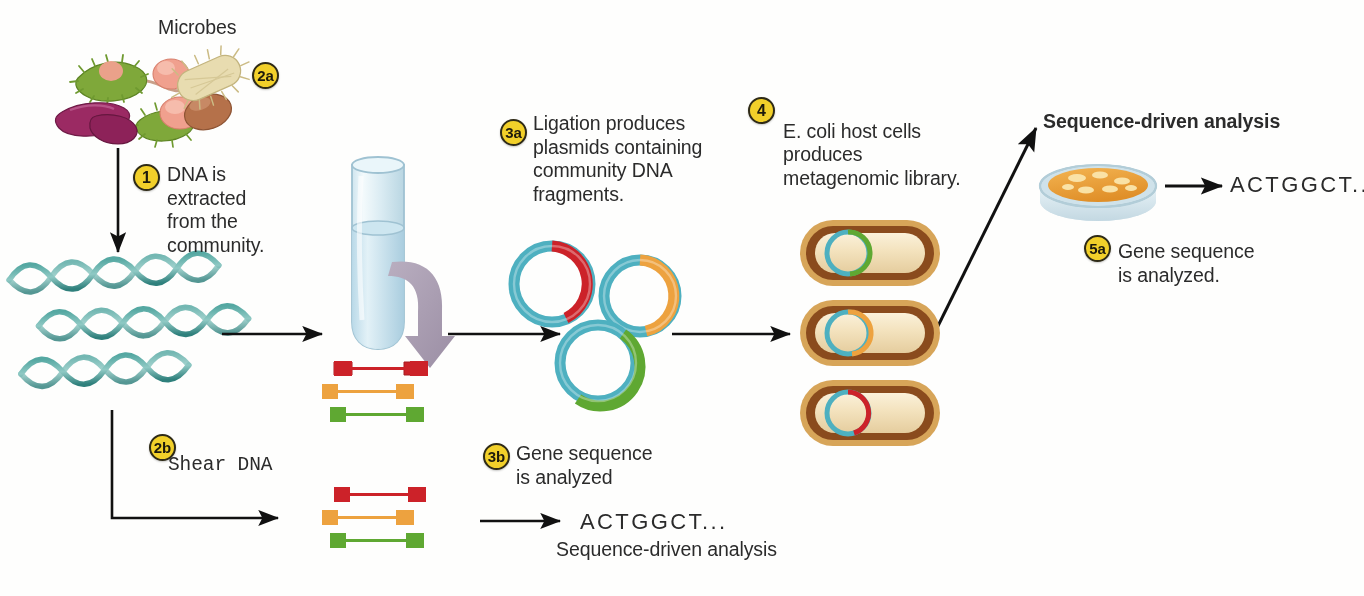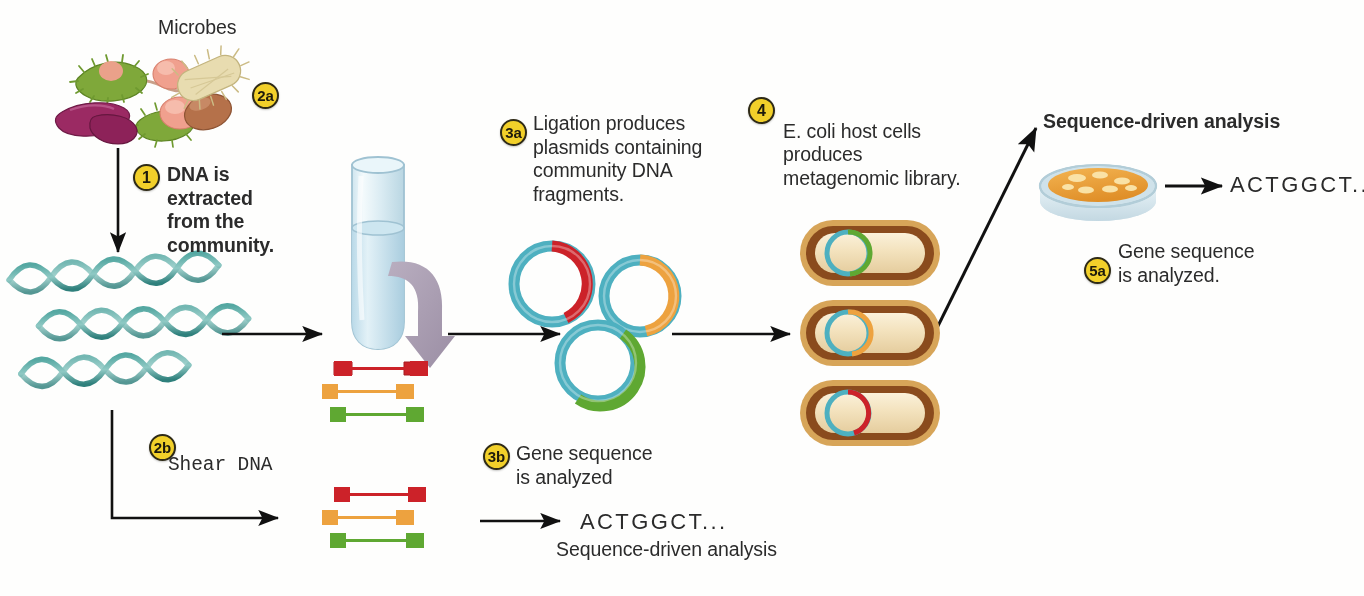--- a/index.html
+++ b/index.html
@@ -304,42 +304,42 @@
         <ellipse cx="1131" cy="188" rx="6" ry="3"></ellipse>
         <ellipse cx="1068" cy="187" rx="6" ry="3"></ellipse>
       </g>
       <ellipse cx="1098" cy="186" rx="58" ry="21" fill="none" stroke="#b2cdd8" stroke-width="2.2"></ellipse>
     </g>
   </svg>
 
   <div class="lbl" style="left:158px;top:16px;">Microbes</div>
 
   <div class="badge one" style="left:133px;top:164px;">1</div>
-  <div class="lbl" style="left:167px;top:163px;font-weight:bold;">DNA is
+  <div class="lbl" style="left:167px;top:163px;">DNA is
 extracted
 from the
 community.</div>
 
-  <div class="badge small" style="left:252px;top:62px;margin-top:20px;">2a</div>
+  <div class="badge small" style="left:252px;top:62px;">2a</div>
 
   <div class="badge small" style="left:500px;top:113px;margin-top:6px;">3a</div>
   <div class="lbl" style="left:533px;top:112px;">Ligation produces
 plasmids containing
 community DNA
 fragments.</div>
 
   <div class="badge one" style="left:748px;top:97px;">4</div>
   <div class="lbl" style="left:783px;top:96px;"><br><span class="italic">E. coli</span><span> host cells</span><br><span style="white-space:pre-line;">produces
 metagenomic library.</span></div>
 
   <div class="lbl bold" style="left:1043px;top:110px;">Sequence-driven analysis</div>
 
   <div class="seqtxt" style="left:1230px;top:172px;">ACTGGCT...</div>
 
-  <div class="badge small" style="left:1084px;top:257px;">5a</div>
+  <div class="badge small" style="left:1084px;top:235px;">5a</div>
   <div class="lbl" style="left:1118px;top:240px;">Gene sequence
 is analyzed.</div>
 
   <div class="badge small" style="left:127px;top:434px;margin-left:22px;">2b</div>
   <div class="lbl" style="left:168px;top:454px;font-family:Liberation Mono, monospace;">Shear DNA</div>
 
   <div class="badge small" style="left:483px;top:443px;">3b</div>
   <div class="lbl" style="left:516px;top:442px;">Gene sequence
 is analyzed</div>
 

